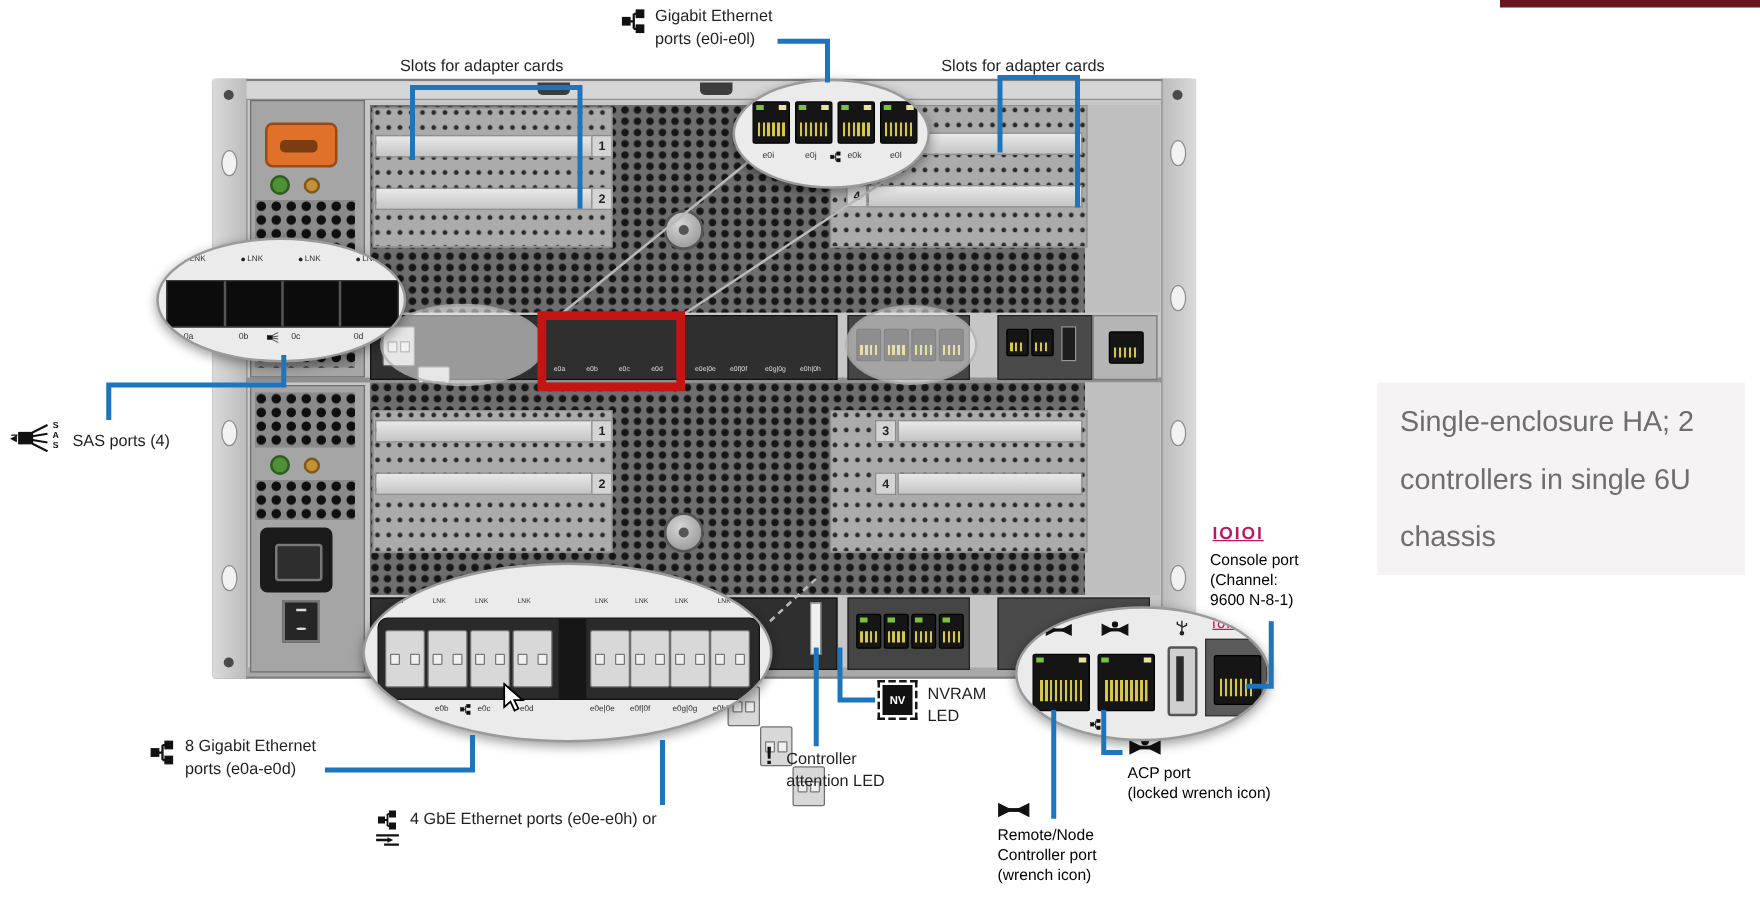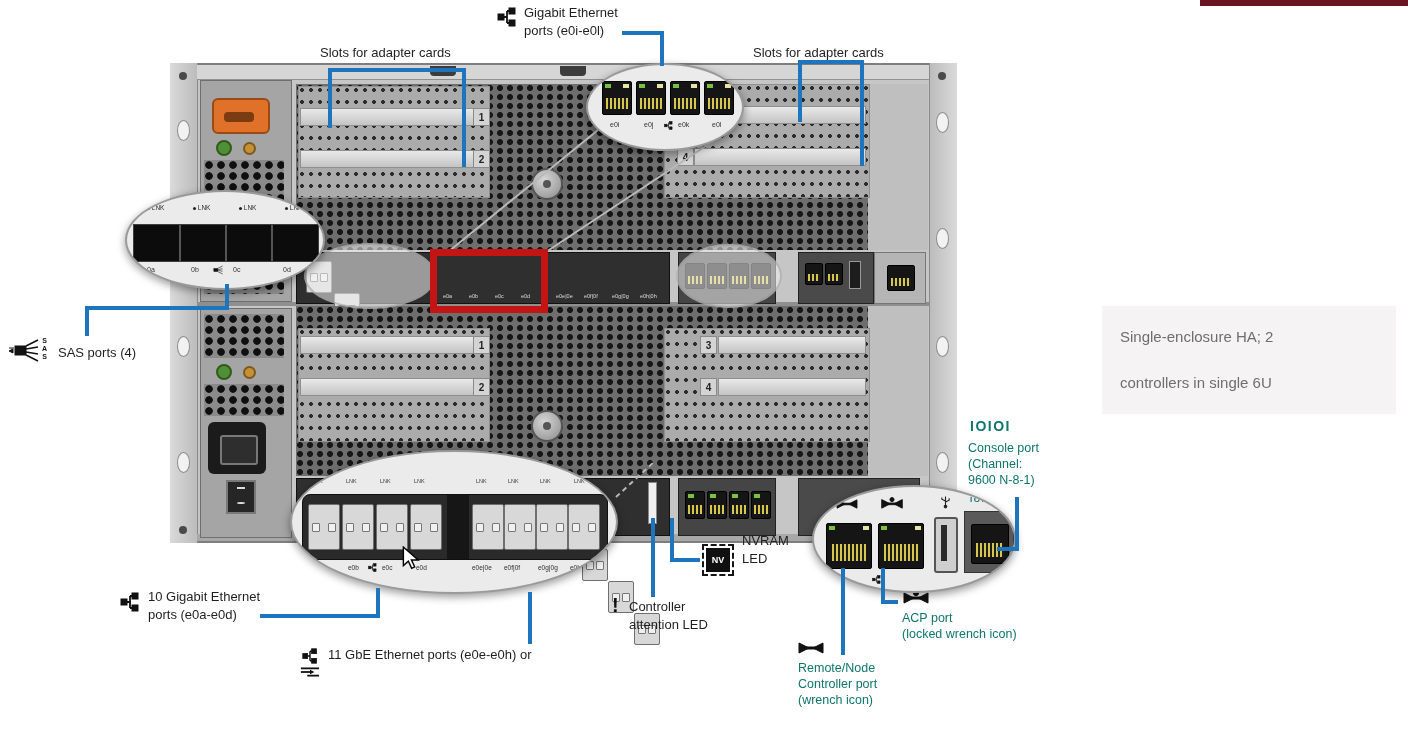--- a/index.html
+++ b/index.html
@@ -1,20 +1,20 @@
 <!DOCTYPE html>
 <html style="--callout-blue: #1d76bd; --highlight-red: #c51414; --banner: #6b1520; --note-bg: #f5f3f3; --note-text: #6e6e6e; --chassis: #c6c6c6;"><head>
 <meta charset="utf-8">
 <style>
   html,body{margin:0;padding:0;}
   body{width:1408px;height:732px;position:relative;background:#fff;
        font-family:"Liberation Sans", sans-serif;overflow:hidden;}
   .abs{position:absolute;}
   .lbl{font-size:13px;color:#1f1f1f;line-height:18px;}
-  .lbl-sm{font-size:12.5px;color:#0f766e;line-height:16px;}
+  .lbl-sm{font-size:12.5px;color:#000000;line-height:16px;}
   
   .perf-dark{background-color:#6e6e6e;
     background-image:radial-gradient(circle at 4px 4px,#161616 2.6px,transparent 3.4px);
     background-size:10px 9px;}
   .perf-fan{background-color:#8a8a8a;
     background-image:radial-gradient(circle at 5px 5px,#0f0f0f 3.4px,transparent 4.2px);
     background-size:12px 11px;}
   .panel{background-color:#ababab;
     background-image:radial-gradient(circle at 3px 3px,#2a2a2a 1.6px,transparent 2.2px);
     background-size:9px 12px;border:1px solid #8f8f8f;}
@@ -35,23 +35,23 @@
   .sfp::before{left:3px;}.sfp::after{right:3px;}
   .t7{font-size:7px;color:#333;}
   .t6{font-size:6.5px;color:#2e2e2e;}
   .t5{font-size:5.5px;color:#3a3a3a;letter-spacing:0;}
   .tdark{color:#dcdcdc;}
   .dot{width:4px;height:4px;border-radius:50%;background:#222;display:inline-block;}
   .chip{background:#101010;color:#fff;font-weight:bold;font-size:9px;
     display:flex;align-items:center;justify-content:center;
     outline:2px dashed #161616;outline-offset:2px;}
   .excl{font-size:20px;font-weight:bold;color:#111;}
-  .ioioi{font-weight:bold;color:#0f766e;letter-spacing:1.5px;}
+  .ioioi{font-weight:bold;color:#be185d;letter-spacing:1.5px;text-decoration:underline;}
   .note{background:var(--note-bg,#f5f3f3);color:var(--note-text,#6e6e6e);
-    font-size:15px;line-height:46px;padding:8px 18px;}
+    font-size:23px;line-height:46px;padding:8px 18px;}
   .banner{background:var(--banner,#6b1520);}
   svg.lines{position:absolute;left:0;top:0;pointer-events:none;}
   .blue{stroke:var(--callout-blue,#1d76bd);stroke-width:4;fill:none;}
   .gray{stroke:#b9b9b9;stroke-width:2;fill:none;}
   .grayd{stroke:#b9b9b9;stroke-width:2;fill:none;stroke-dasharray:5 4;}
   .redbox{border:7px solid var(--highlight-red,#c51414);box-sizing:border-box;}
   .thumb{border-radius:50%;background:radial-gradient(circle at 40% 35%,#d6d6d6,#8b8b8b);
     border:2px solid #555;}
   .thumb::after{content:"";position:absolute;left:50%;top:50%;width:8px;height:8px;margin:-4px 0 0 -4px;
     border-radius:50%;background:#555;}
@@ -422,59 +422,60 @@
 <div class="abs" style="left:42px;top:337px;font-size:7px;font-weight:bold;color:#111;line-height:8px;text-align:center;">
   <div>S</div>
     <div>A</div>
     <div>S</div>
 </div>
 <span class="abs lbl" style="left:58px;top:344px;">SAS ports (4)</span>
 
 <div class="abs note" style="left:1102px;top:306px;width:258px;">
   <div>Single-enclosure HA; 2</div>
   <div>controllers in single 6U</div>
+  <div>chassis</div>
 </div>
 
 <svg class="abs" style="left:120px;top:592px;" width="20" height="20" viewBox="0 0 20 20">
     <g class="icn">
       <rect x="1" y="7" width="6" height="6"></rect>
       <rect x="12" y="1" width="6" height="6"></rect>
       <rect x="12" y="13" width="6" height="6"></rect>
       <path d="M7 10 H10 M10 4 H12 M10 16 H12 M10 4 V16" fill="none" stroke-width="1.8"></path>
     </g>
   </svg>
 <div class="abs lbl" style="left:148px;top:588px;">
-  <div>10 Gigabit Ethernet</div>
+  <div>8 Gigabit Ethernet</div>
   <div>ports (e0a-e0d)</div>
 </div>
 
 <svg class="abs" style="left:302px;top:648px;" width="16" height="16" viewBox="0 0 20 20">
     <g class="icn">
       <rect x="1" y="7" width="6" height="6"></rect>
       <rect x="12" y="1" width="6" height="6"></rect>
       <rect x="12" y="13" width="6" height="6"></rect>
       <path d="M7 10 H10 M10 4 H12 M10 16 H12 M10 4 V16" fill="none" stroke-width="1.8"></path>
     </g>
   </svg>
 <svg class="abs" style="left:300px;top:666px;" width="20" height="12" viewBox="0 0 22 12">
     <g class="icn" fill="none" stroke-width="2">
       <path d="M1 2 H21"></path>
       <path d="M1 6 H12"></path>
       <path d="M8 10 H21"></path>
       <polygon points="16,6 11,3.5 11,8.5" fill="#111" stroke="none"></polygon>
     </g>
   </svg>
 <div class="abs lbl" style="left:328px;top:646px;">
-  <div>11 GbE Ethernet ports (e0e-e0h) or</div>
+  <div>4 GbE Ethernet ports (e0e-e0h) or</div>
 </div>
 
 <div class="abs chip" style="left:706px;top:548px;width:24px;height:24px;">
     <span>NV</span>
   </div>
-<div class="abs lbl" style="left:742px;top:532px;">
+<div class="abs lbl" style="left:742px;top:546px;">
   <div>NVRAM</div>
   <div>LED</div>
 </div>
 
 <span class="abs excl" style="left:612px;top:594px;">!</span>
 <div class="abs lbl" style="left:629px;top:598px;">
   <div>Controller</div>
   <div>attention LED</div>
 </div>
 

